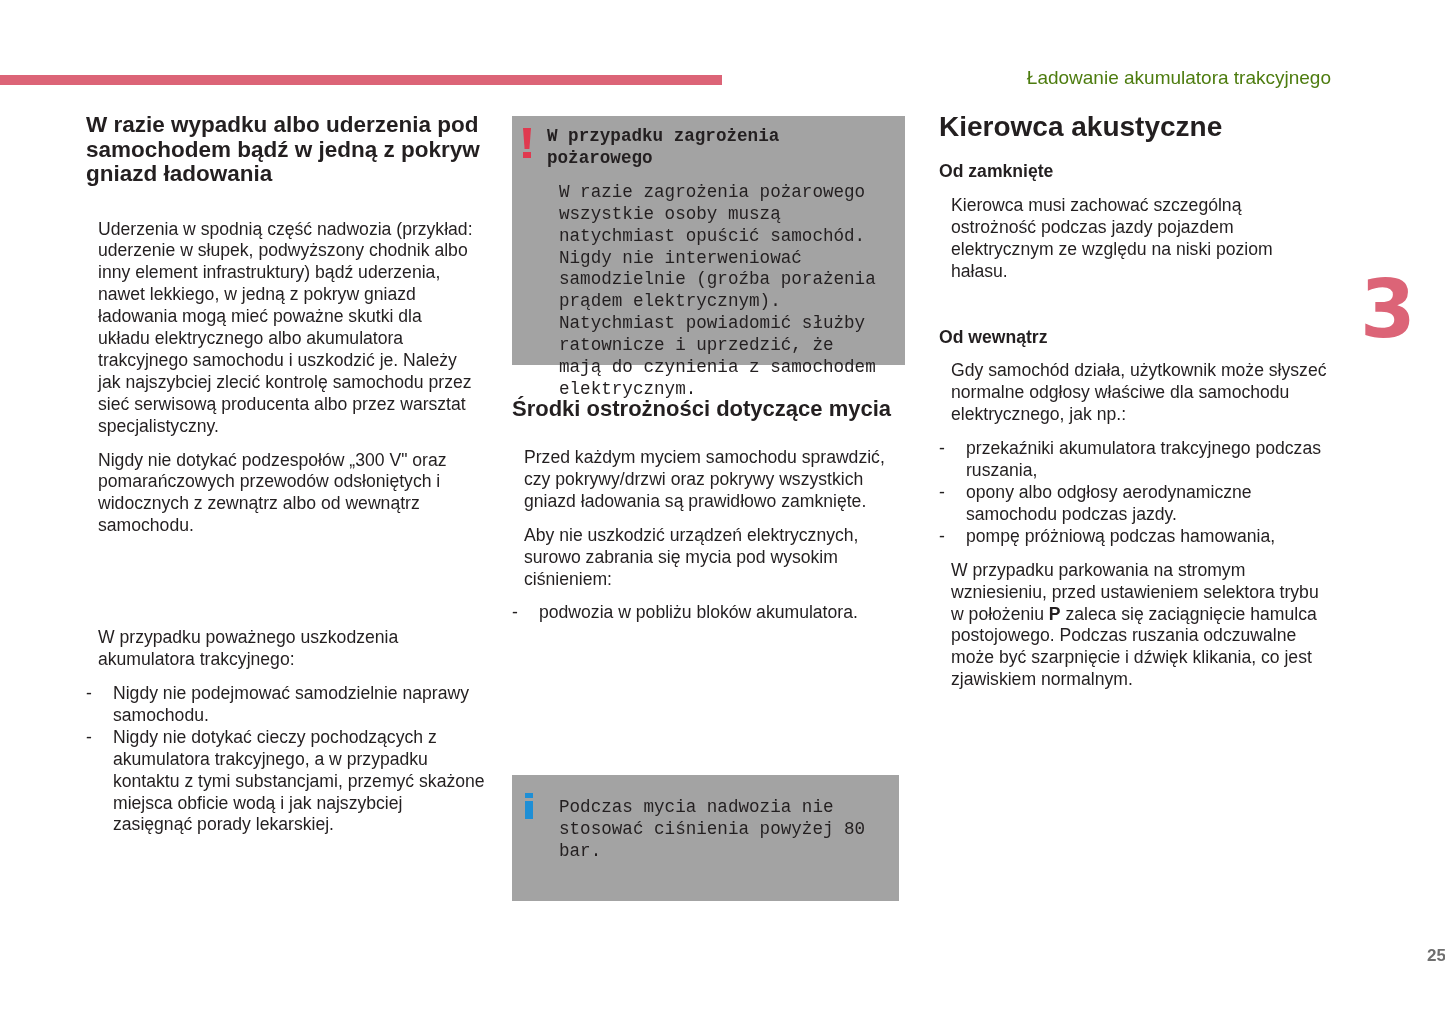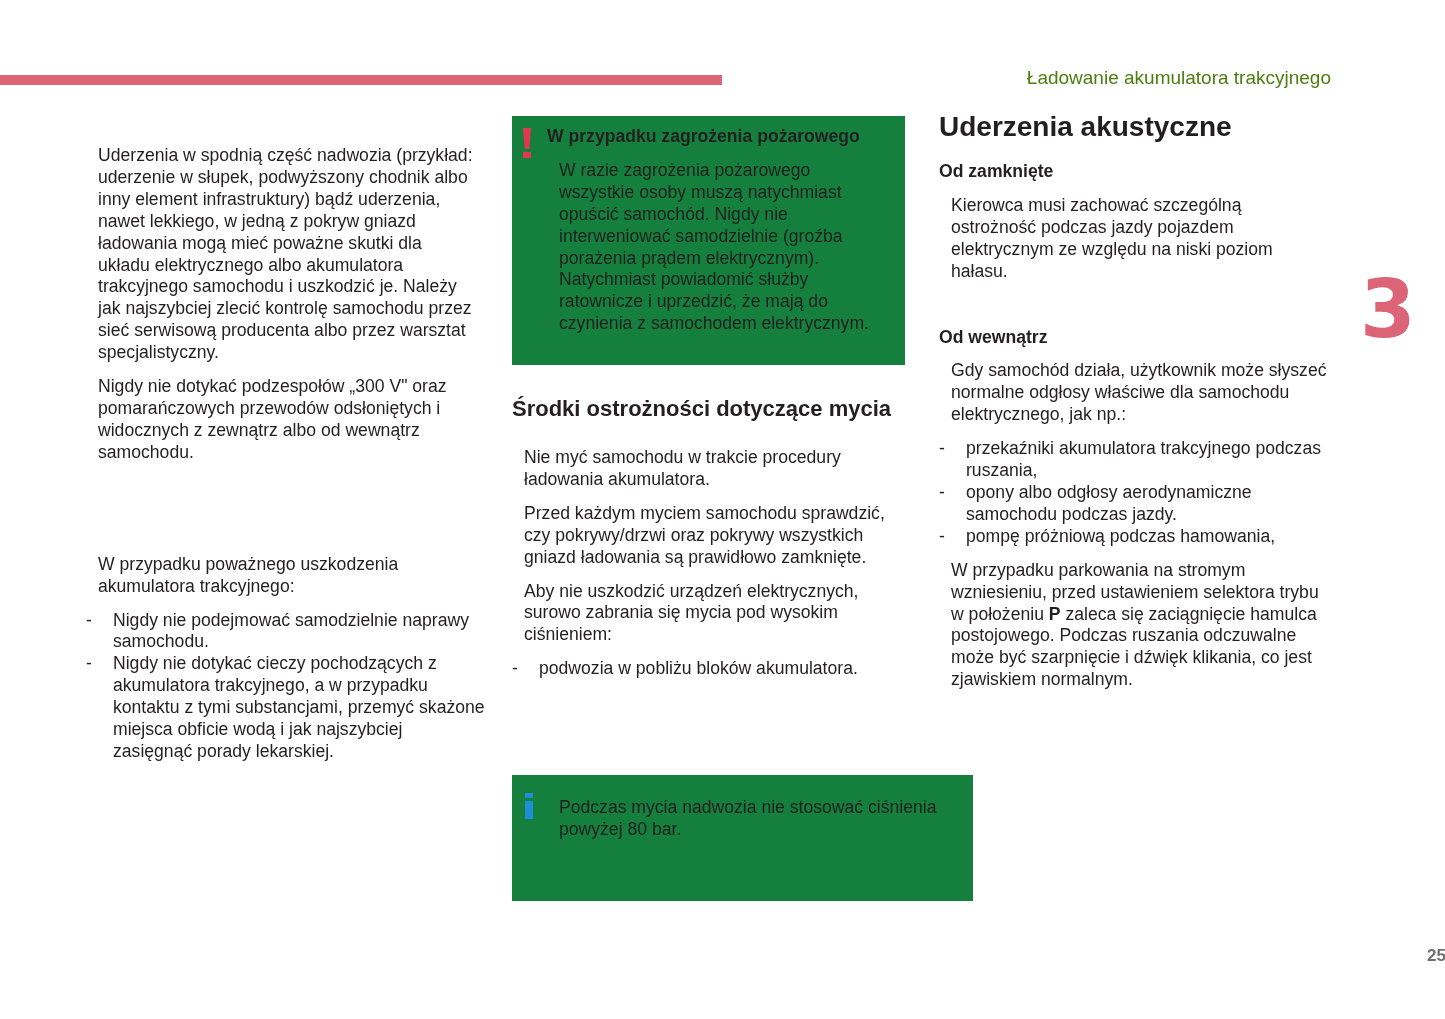--- a/index.html
+++ b/index.html
@@ -95,34 +95,35 @@
       position: relative;
       padding-left: 27px;
     }
     .dash-list li::before {
       content: "-";
       position: absolute;
       left: 0;
       top: 0;
     }
     .box {
-      background: #15803d;
+      background: #a3a3a3;
       position: relative;
       box-sizing: border-box;
+      font-family: Liberation Mono, monospace;
     }
     .box-warning {
       width: 393px;
       height: 249px;
       padding: 10px 12px 0 35px;
     }
     .box-info {
       position: absolute;
       left: 512px;
       top: 775px;
-      width: 461px;
+      width: 387px;
       height: 126px;
       padding: 10px 12px 0 35px;
       font-size: 17.6px;
       line-height: 21.9px;
     }
     .warn-icon {
       position: absolute;
       left: 10px;
       top: 12px;
       width: 9px;
@@ -175,20 +176,21 @@
   </style>
 </head>
 <body>
 
 <div class="top-bar"></div>
 <div class="running-header">Ładowanie akumulatora trakcyjnego</div>
 <div class="chapter-number">3</div>
 <div class="page-number">25</div>
 
 <div class="col col-left">
+  <h1 class="big">W razie wypadku albo uderzenia pod samochodem bądź w jedną z pokryw gniazd ładowania</h1>
   <div style="height:20px"></div>
   <p>Uderzenia w spodnią część nadwozia (przykład: uderzenie w słupek, podwyższony chodnik albo inny element infrastruktury) bądź uderzenia, nawet lekkiego, w jedną z pokryw gniazd ładowania mogą mieć poważne skutki dla układu elektrycznego albo akumulatora trakcyjnego samochodu i uszkodzić je. Należy jak najszybciej zlecić kontrolę samochodu przez sieć serwisową producenta albo przez warsztat specjalistyczny.</p>
   <p>Nigdy nie dotykać podzespołów „300 V" oraz pomarańczowych przewodów odsłoniętych i widocznych z zewnątrz albo od wewnątrz samochodu.</p>
   <div style="height:66px"></div>
   <p>W przypadku poważnego uszkodzenia akumulatora trakcyjnego:</p>
   <ul class="dash-list">
     <li>Nigdy nie podejmować samodzielnie naprawy samochodu.</li>
     <li>Nigdy nie dotykać cieczy pochodzących z akumulatora trakcyjnego, a w przypadku kontaktu z tymi substancjami, przemyć skażone miejsca obficie wodą i jak najszybciej zasięgnąć porady lekarskiej.</li>
   </ul>
 </div>
@@ -198,38 +200,37 @@
     <div class="warn-icon">
       <div class="bar"></div>
       <div class="dot"></div>
     </div>
     <div class="box-title">W przypadku zagrożenia pożarowego</div>
     <p>W razie zagrożenia pożarowego wszystkie osoby muszą natychmiast opuścić samochód. Nigdy nie interweniować samodzielnie (groźba porażenia prądem elektrycznym). Natychmiast powiadomić służby ratownicze i uprzedzić, że mają do czynienia z samochodem elektrycznym.</p>
   </div>
   <div style="height:30px"></div>
   <h2 class="sub">Środki ostrożności dotyczące mycia</h2>
   <div style="height:12px"></div>
-  <p>Nie myć samochodu w trakcie procedury ładowania akumulatora.</p>
   <p>Przed każdym myciem samochodu sprawdzić, czy pokrywy/drzwi oraz pokrywy wszystkich gniazd ładowania są prawidłowo zamknięte.</p>
   <p>Aby nie uszkodzić urządzeń elektrycznych, surowo zabrania się mycia pod wysokim ciśnieniem:</p>
   <ul class="dash-list">
     <li>podwozia w pobliżu bloków akumulatora.</li>
   </ul>
 </div>
 
 <div class="box box-info">
   <div class="info-icon">
     <div class="dot"></div>
     <div class="bar"></div>
   </div>
   <p>Podczas mycia nadwozia nie stosować ciśnienia powyżej 80 bar.</p>
 </div>
 
 <div class="col col-right">
-  <h1 class="section">Uderzenia akustyczne</h1>
+  <h1 class="section">Kierowca akustyczne</h1>
   <div style="height:17px"></div>
   <div class="sub-label">Od zamknięte</div>
   <p>Kierowca musi zachować szczególną ostrożność podczas jazdy pojazdem elektrycznym ze względu na niski poziom hałasu.</p>
   <div style="height:32px"></div>
   <div class="sub-label">Od wewnątrz</div>
   <p>Gdy samochód działa, użytkownik może słyszeć normalne odgłosy właściwe dla samochodu elektrycznego, jak np.:</p>
   <ul class="dash-list">
     <li>przekaźniki akumulatora trakcyjnego podczas ruszania,</li>
     <li>opony albo odgłosy aerodynamiczne samochodu podczas jazdy.</li>
     <li>pompę próżniową podczas hamowania,</li>

